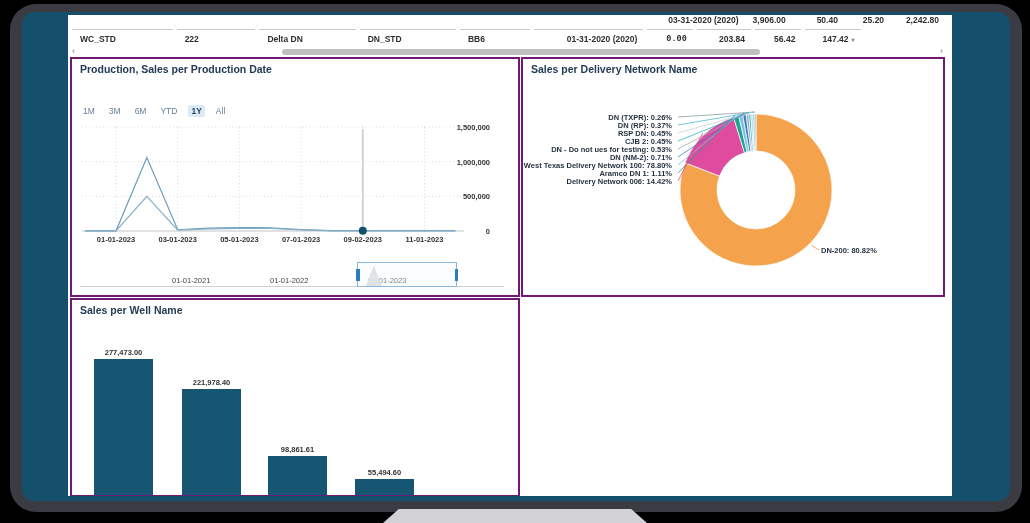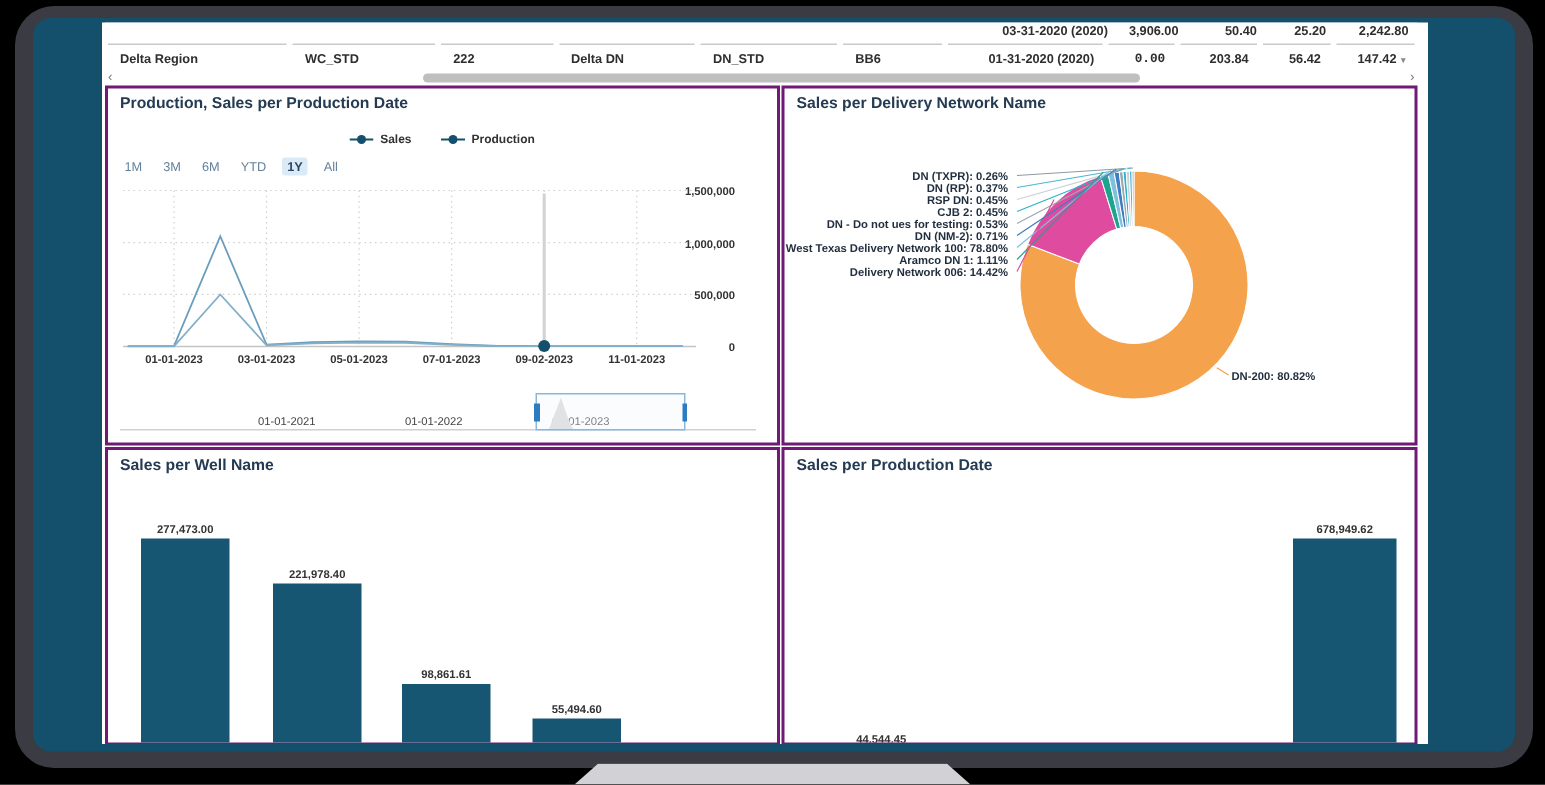--- a/index.html
+++ b/index.html
@@ -87,21 +87,20 @@
         <div class="tcell" style="width: 11%;"></div>
         <div class="tcell" style="width: 11%;"></div>
         <div class="tcell" style="width: 8%;"></div>
         <div class="tcell t-r" style="width: 12.5%;">03-31-2020 (2020)</div>
         <div class="tcell t-r" style="width: 5.2%;">3,906.00</div>
         <div class="tcell t-r" style="width: 6.2%;">50.40</div>
         <div class="tcell t-r" style="width: 5.3%;">25.20</div>
         <div class="tcell t-r" style="width: 6.3%;">2,242.80</div>
       </div>
     <div class="trow trow2" id="trow2">
-        <div class="tcell" style="width: 14.5%;">Delta Region</div>
         <div class="tcell" style="width: 11.5%;">WC_STD</div>
         <div class="tcell" style="width: 9%;">222</div>
         <div class="tcell" style="width: 11%;">Delta DN</div>
         <div class="tcell" style="width: 11%;">DN_STD</div>
         <div class="tcell" style="width: 8%;">BB6</div>
         <div class="tcell t-r" style="width: 12.5%;">01-31-2020 (2020)</div>
         <div class="tcell t-r" style="width: 5.2%; font-family: Liberation Mono, monospace;">0.00</div>
         <div class="tcell t-r" style="width: 6.2%;">203.84</div>
         <div class="tcell t-r" style="width: 5.3%;">56.42</div>
         <div class="tcell t-r" style="width: 6.3%;">147.42<span class="sorticon">▾</span></div>
@@ -110,36 +109,20 @@
       <span class="scrarrow" style="left:2px">‹</span>
       <span class="scrarrow" style="left:870px">›</span>
       <div id="hthumb"></div>
     </div>
   </div>
 
   <div id="dash">
 
     <div class="panel" id="p-line">
       <div class="ptitle">Production, Sales per Production Date</div>
-      <div id="legend">
-          <div class="legitem">
-            <svg width="16" height="8">
-              <line x1="0" y1="4" x2="16" y2="4" stroke="#14506b" stroke-width="1.2"></line>
-              <circle cx="8" cy="4" r="3" fill="#14506b"></circle>
-            </svg>
-            <span>Sales</span>
-          </div>
-          <div class="legitem">
-            <svg width="16" height="8">
-              <line x1="0" y1="4" x2="16" y2="4" stroke="#14506b" stroke-width="1.2"></line>
-              <circle cx="8" cy="4" r="3" fill="#14506b"></circle>
-            </svg>
-            <span>Production</span>
-          </div>
-        </div>
       <div id="rangebtns">
           <div class="rbtn">1M</div>
           <div class="rbtn">3M</div>
           <div class="rbtn">6M</div>
           <div class="rbtn">YTD</div>
           <div class="rbtn sel">1Y</div>
           <div class="rbtn">All</div>
         </div>
       <svg class="layer" id="linesvg" width="446" height="200">
           <line x1="10" y1="68" x2="392" y2="68" stroke="#cfcfcf" stroke-width="0.8" stroke-dasharray="1 2.5"></line>
@@ -231,23 +214,15 @@
           <div class="blabel" style="left: 9.5px; top: 48px;">277,473.00</div>
           <div class="bar" style="left: 110px; top: 89px; width: 59px; height: 160px; background: rgb(23, 86, 114);"></div>
           <div class="blabel" style="left: 97.5px; top: 78px;">221,978.40</div>
           <div class="bar" style="left: 196px; top: 155.556px; width: 59px; height: 93.4439px; background: rgb(23, 86, 114);"></div>
           <div class="blabel" style="left: 183.5px; top: 144.556px;">98,861.61</div>
           <div class="bar" style="left: 283px; top: 179px; width: 59px; height: 70px; background: rgb(23, 86, 114);"></div>
           <div class="blabel" style="left: 270.5px; top: 168px;">55,494.60</div>
         </div>
     </div>
 
-    <div class="panel" id="p-dates">
-      <div class="ptitle">Sales per Production Date</div>
-      <div id="datebars">
-          <div class="blabel" style="left: 22.5px; top: 188.159px;">44,544.45</div>
-          <div class="bar" style="left: 339px; top: 59px; width: 69px; height: 190px; background: rgb(23, 86, 114);"></div>
-          <div class="blabel" style="left: 331.5px; top: 48px;">678,949.62</div>
-        </div>
-    </div>
 
   </div>
 </div>
 
 </body></html>

